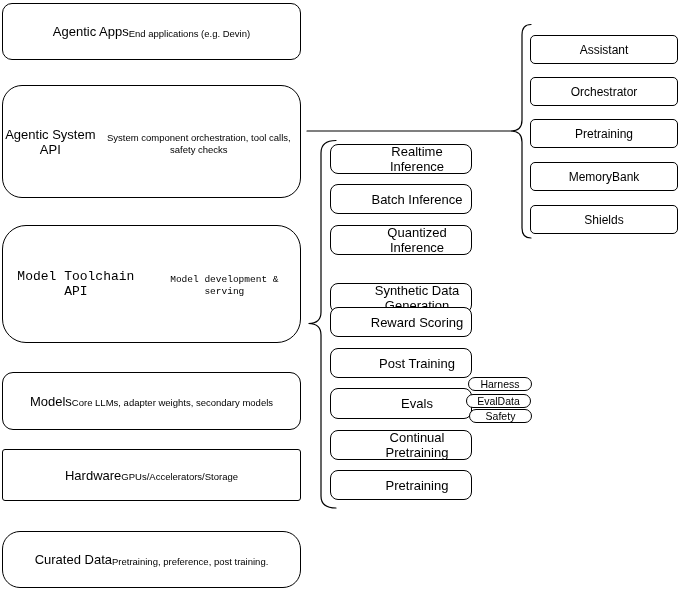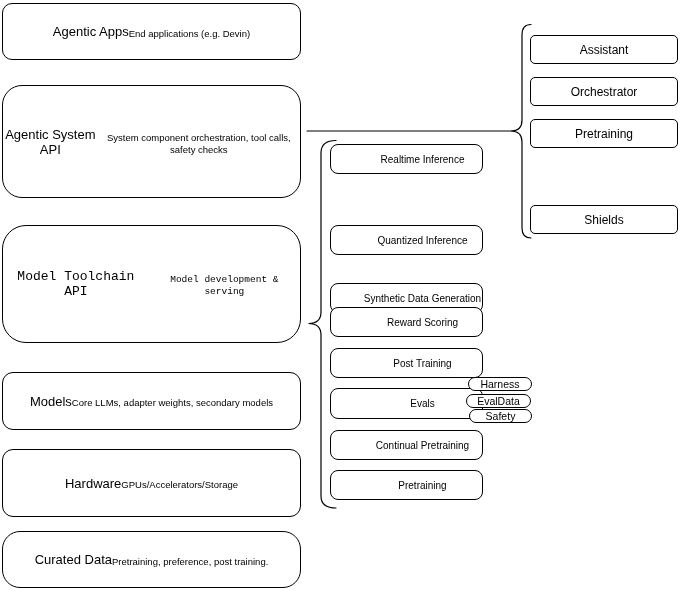--- a/index.html
+++ b/index.html
@@ -16,25 +16,25 @@
     text-align:center;
   }
   
   .stack-box{left:2px;width:299px;border-radius:12px;}
   .stack-box .title{font-size:13px;line-height:15px;}
   .stack-box .subtitle{font-size:9.5px;line-height:12px;margin-top:4px;}
   #b-apps{top:3px;height:57px;border-radius:10px;}
   #b-system{top:85px;height:113px;border-radius:20px;}
   #b-toolchain{top:225px;height:118px;border-radius:24px;font-family:Liberation Mono, monospace;}
   #b-models{top:372px;height:58px;border-radius:11px;}
-  #b-hardware{top:449px;height:68px;border-radius:11px;}
+  #b-hardware{top:449px;height:52px;border-radius:3px;}
   #b-data{top:531px;height:57px;border-radius:18px;}
 
   
-  .mnode{left:330px;width:153px;height:30px;border-radius:8px;font-size:10px;padding-left:32px;}
+  .mnode{left:330px;width:142px;height:30px;border-radius:8px;font-size:13px;padding-left:32px;}
   #m-0{top:144px}#m-1{top:184px}#m-2{top:225px}#m-3{top:283px}#m-4{top:307px}
   #m-5{top:348px}#m-6{top:388px;height:31px}#m-7{top:430px}#m-8{top:470px}
 
   
   .tag{
     position:absolute;border:1px solid #000;background:#fff;box-sizing:border-box;
     border-radius:8px;display:flex;align-items:center;justify-content:center;
     font-size:10.5px;line-height:11px;
   }
   #t-0{left:468px;top:377px;width:64px;height:14px;}
@@ -80,20 +80,23 @@
     <div class="subtitle">GPUs/Accelerators/Storage</div>
   </div>
   <div class="node stack-box" id="b-data">
     <div class="title">Curated Data</div>
     <div class="subtitle">Pretraining, preference, post training.</div>
   </div>
 
   <div class="node mnode" id="m-0">
     <span>Realtime Inference</span>
   </div>
+  <div class="node mnode" id="m-1">
+    <span>Batch Inference</span>
+  </div>
   <div class="node mnode" id="m-2">
     <span>Quantized Inference</span>
   </div>
   <div class="node mnode" id="m-3">
     <span>Synthetic Data Generation</span>
   </div>
   <div class="node mnode" id="m-4">
     <span>Reward Scoring</span>
   </div>
   <div class="node mnode" id="m-5">
@@ -121,17 +124,20 @@
 
   <div class="node rnode" id="r-0">
     <span>Assistant</span>
   </div>
   <div class="node rnode" id="r-1">
     <span>Orchestrator</span>
   </div>
   <div class="node rnode" id="r-2">
     <span>Pretraining</span>
   </div>
+  <div class="node rnode" id="r-3">
+    <span>MemoryBank</span>
+  </div>
   <div class="node rnode" id="r-4">
     <span>Shields</span>
   </div>
 
 </div>
 
 </body></html>

